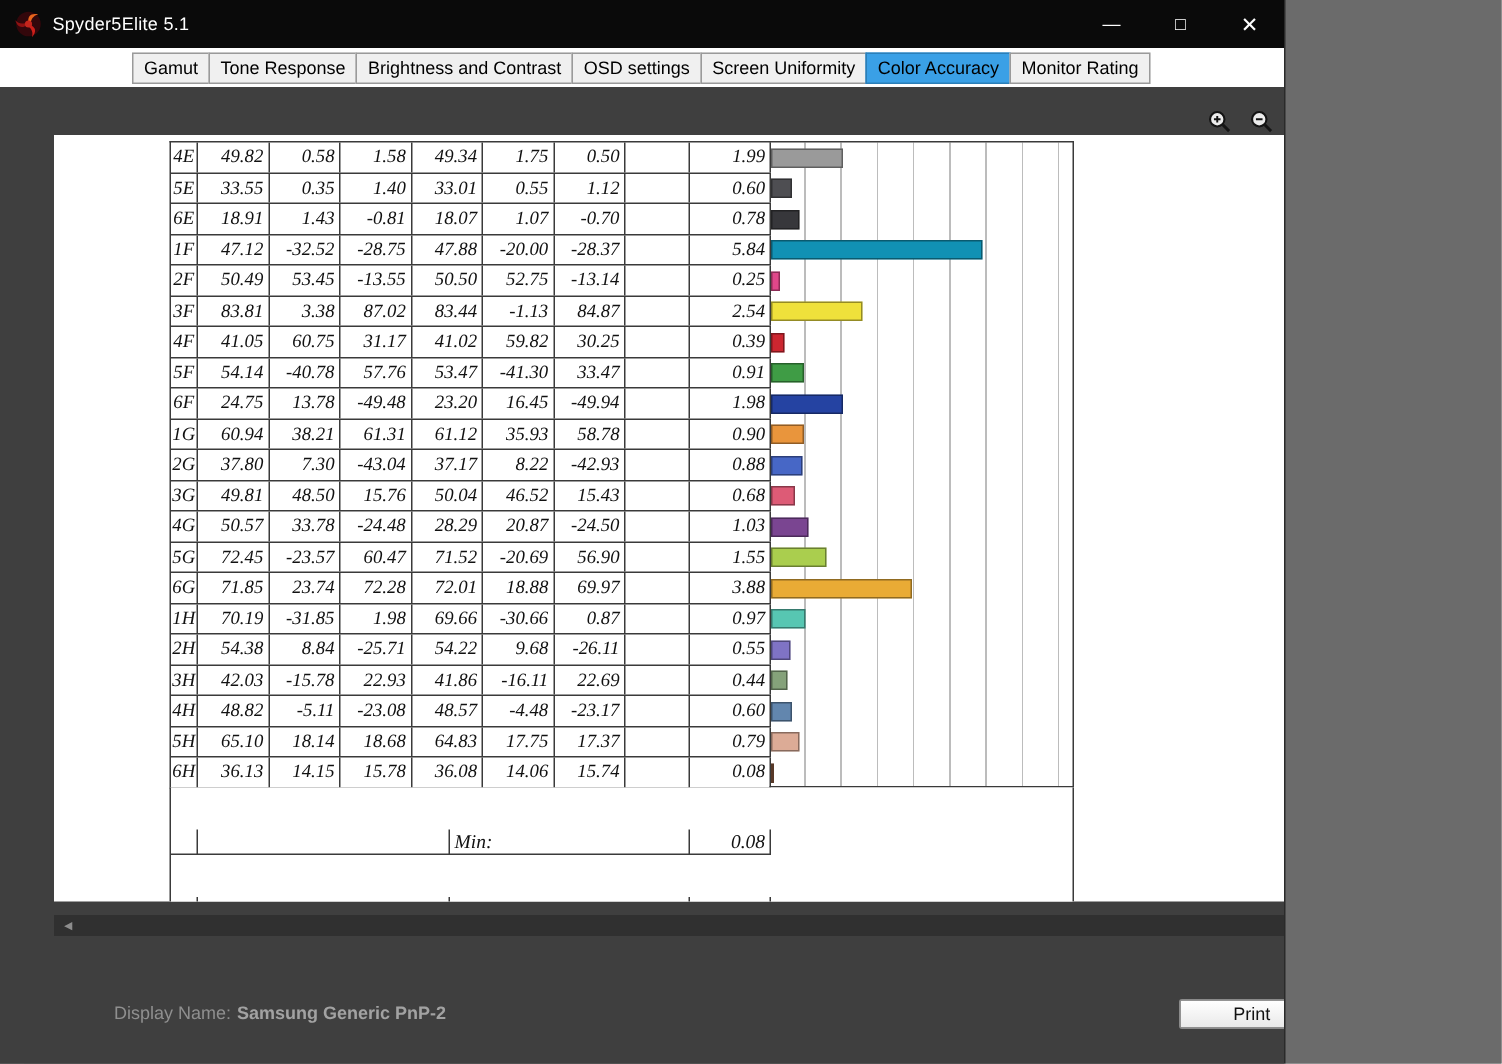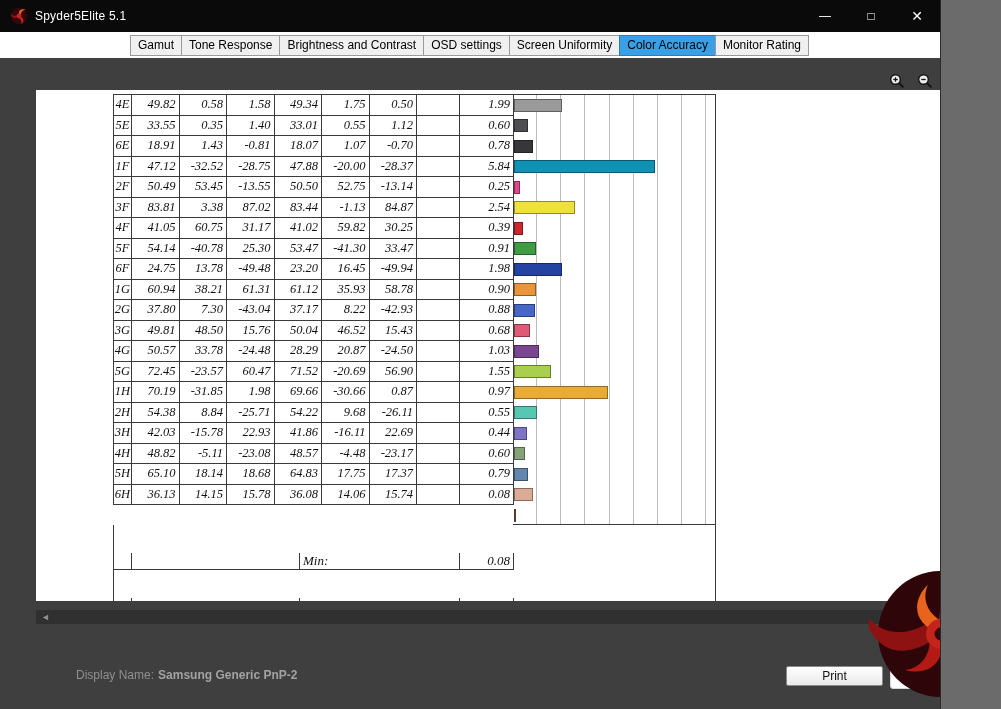--- a/index.html
+++ b/index.html
@@ -1,16 +1,16 @@
 <!DOCTYPE html>
 <html><head>
 <meta charset="utf-8">
 <style>
   html,body{margin:0;padding:0;background:#6b6b6b;}
-  .window{position:relative;width:940px;height:709px;background:#3f3f3f;overflow:hidden;
+  .window{position:relative;width:856px;height:709px;background:#3f3f3f;overflow:hidden;
           font-family:"Liberation Sans",sans-serif;box-shadow:0 0 0 1px #2a2a2a;}
   
   .titlebar{position:absolute;left:0;top:0;width:100%;height:32px;background:#0a0a0a;
             display:flex;align-items:center;color:#fff;}
   .title-icon{width:18px;height:18px;margin:0 7px 0 10px;flex:0 0 auto;}
   .title-text{font-size:12px;letter-spacing:.2px;}
   .win-controls{margin-left:auto;display:flex;height:100%;}
   .win-btn{width:46px;height:100%;display:flex;align-items:center;justify-content:center;
            font-size:12px;color:#fff;cursor:default;}
   .win-btn.close{font-size:14px;}
@@ -203,21 +203,21 @@
               <div class="c c-num">41.02</div>
               <div class="c c-num">59.82</div>
               <div class="c c-num">30.25</div>
               <div class="c c-spacer"></div>
               <div class="c c-delta">0.39</div>
             </div>
             <div class="trow">
               <div class="c c-id">5F</div>
               <div class="c c-num">54.14</div>
               <div class="c c-num">-40.78</div>
-              <div class="c c-num">25.30</div>
+              <div class="c c-num">57.76</div>
               <div class="c c-num">53.47</div>
               <div class="c c-num">-41.30</div>
               <div class="c c-num">33.47</div>
               <div class="c c-spacer"></div>
               <div class="c c-delta">0.91</div>
             </div>
             <div class="trow">
               <div class="c c-id">6F</div>
               <div class="c c-num">24.75</div>
               <div class="c c-num">13.78</div>
@@ -275,20 +275,31 @@
             <div class="trow">
               <div class="c c-id">5G</div>
               <div class="c c-num">72.45</div>
               <div class="c c-num">-23.57</div>
               <div class="c c-num">60.47</div>
               <div class="c c-num">71.52</div>
               <div class="c c-num">-20.69</div>
               <div class="c c-num">56.90</div>
               <div class="c c-spacer"></div>
               <div class="c c-delta">1.55</div>
+            </div>
+            <div class="trow">
+              <div class="c c-id">6G</div>
+              <div class="c c-num">71.85</div>
+              <div class="c c-num">23.74</div>
+              <div class="c c-num">72.28</div>
+              <div class="c c-num">72.01</div>
+              <div class="c c-num">18.88</div>
+              <div class="c c-num">69.97</div>
+              <div class="c c-spacer"></div>
+              <div class="c c-delta">3.88</div>
             </div>
             <div class="trow">
               <div class="c c-id">1H</div>
               <div class="c c-num">70.19</div>
               <div class="c c-num">-31.85</div>
               <div class="c c-num">1.98</div>
               <div class="c c-num">69.66</div>
               <div class="c c-num">-30.66</div>
               <div class="c c-num">0.87</div>
               <div class="c c-spacer"></div>

